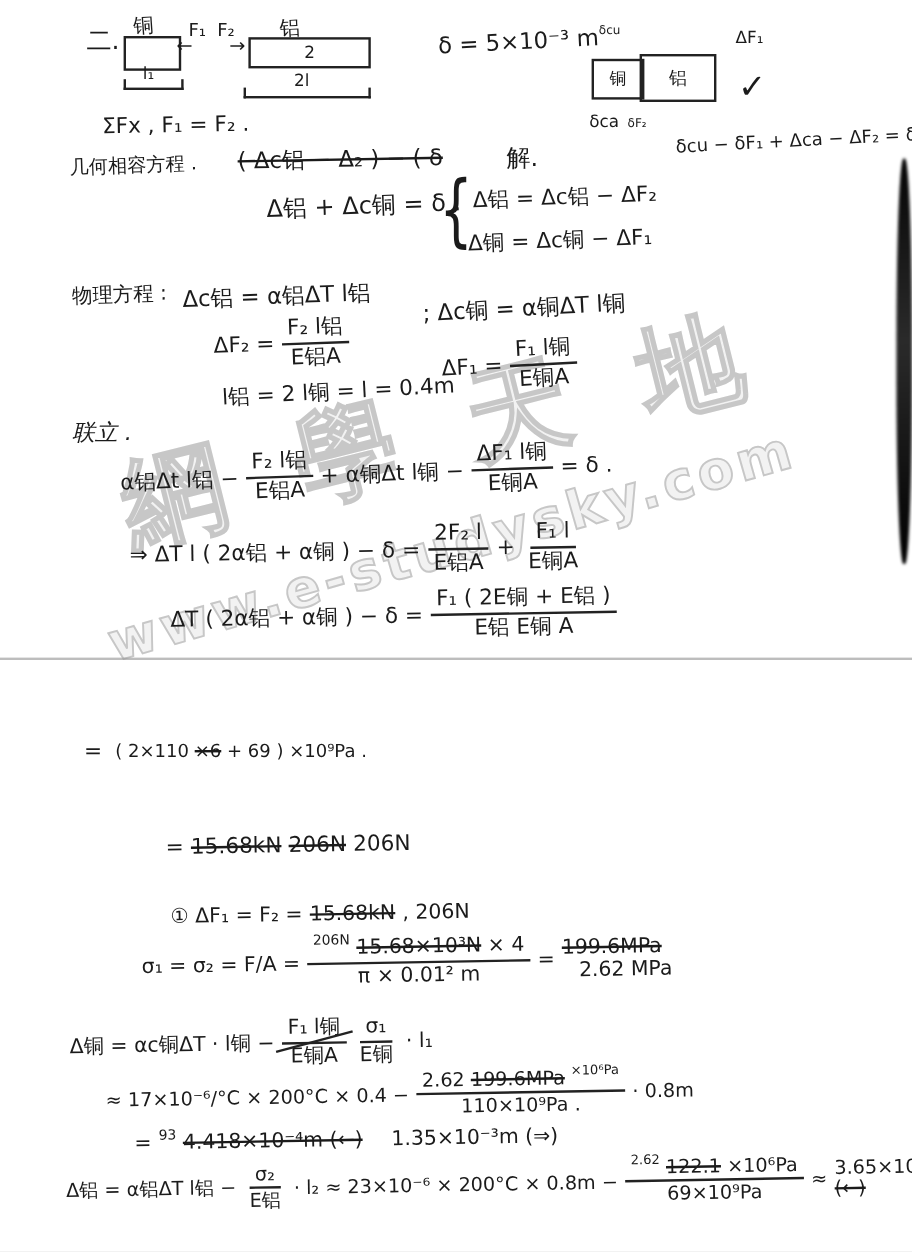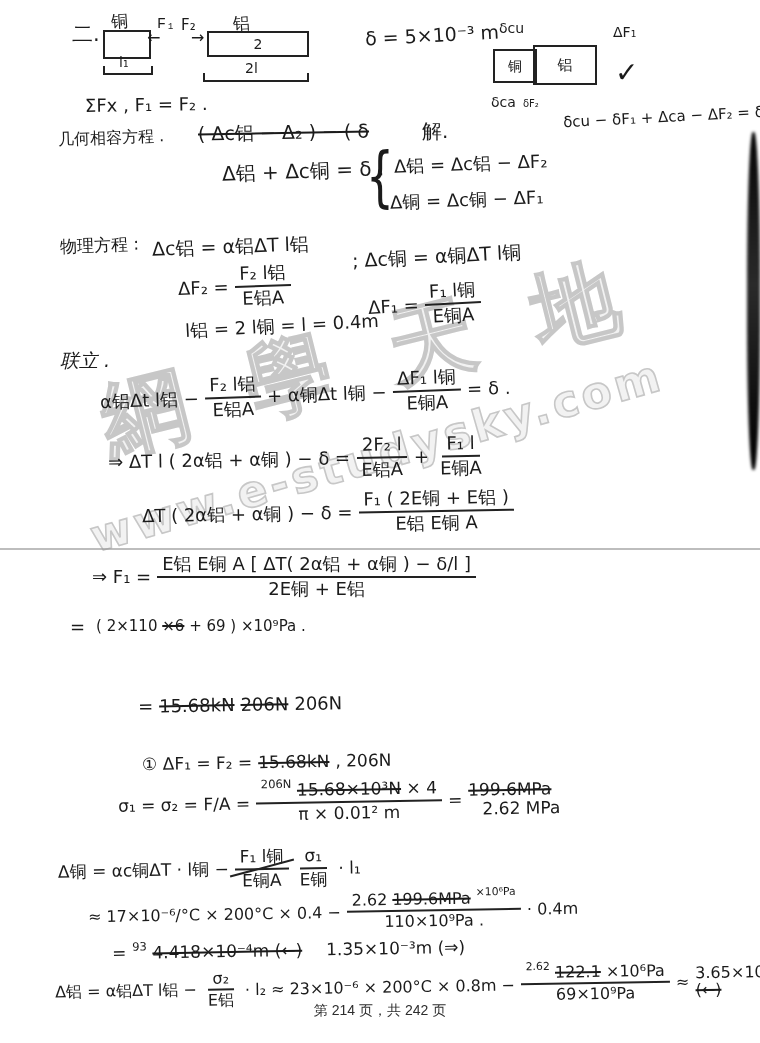--- a/index.html
+++ b/index.html
@@ -31,37 +31,37 @@
   <div class="wm" style="left:80px;top:430px;font-size:44px;letter-spacing:4px;transform:rotate(-16deg);">www.e-studysky.com</div>
 
   <div class="smudge" style="right:0;top:132px;width:13px;height:338px;"></div>
 
   <div class="hand" style="left:72px;top:20px;font-size:21px;">二.</div>
 
   <div class="hand" style="left:95px;top:10px;width:235px;height:80px;">
     <span class="hand" style="left:16px;top:0px;font-size:17px;transform:rotate(-4deg);">铜</span>
     <div class="box" style="left:8px;top:20px;width:44px;height:25px;"></div>
     <span class="hand" style="left:52px;top:18px;font-size:16px;">←</span>
-    <span class="hand" style="left:62px;top:6px;font-size:15px;font-family:Liberation Mono, monospace;">F₁</span>
+    <span class="hand" style="left:62px;top:6px;font-size:15px;">F₁</span>
     <span class="hand" style="left:86px;top:6px;font-size:15px;">F₂</span>
     <span class="hand" style="left:96px;top:18px;font-size:16px;">→</span>
     <span class="hand" style="left:138px;top:2px;font-size:17px;transform:rotate(-3deg);">铝</span>
     <div class="box" style="left:112px;top:21px;width:98px;height:22px;text-align:center;font-size:14px;line-height:22px;">
       <span>2</span>
     </div>
     <span class="hand" style="left:24px;top:44px;font-size:14px;">l₁</span>
     <div class="dim" style="left:8px;top:56px;width:46px;"></div>
     <span class="hand" style="left:150px;top:50px;font-size:14px;">2l</span>
     <div class="dim" style="left:108px;top:63px;width:102px;"></div>
   </div>
 
   <div class="hand" style="left:365px;top:24px;font-size:19px;transform:rotate(-3deg);">δ = 5×10⁻³ m</div>
 
   <div class="hand" style="left:475px;top:16px;width:280px;height:112px;">
-    <span class="hand" style="left:24px;top:4px;font-size:14px;text-align:center;">δcu</span>
+    <span class="hand" style="left:24px;top:4px;font-size:10px;text-align:center;">δcu</span>
     <span class="hand" style="left:138px;top:8px;font-size:14px;">ΔF₁</span>
     <div class="box" style="left:18px;top:33px;width:40px;height:30px;text-align:center;font-size:14px;line-height:30px;">
       <span>铜</span>
     </div>
     <div class="box" style="left:58px;top:29px;width:60px;height:36px;text-align:center;font-size:15px;line-height:36px;">
       <span>铝</span>
     </div>
     <span class="hand" style="left:16px;top:78px;font-size:14px;">δca</span>
     <span class="hand" style="left:48px;top:82px;font-size:10px;">δF₂</span>
     <span class="hand" style="left:140px;top:40px;font-size:28px;">✓</span>
@@ -133,27 +133,20 @@
   <div class="row" style="left:142px;top:490px;font-size:18px;transform:rotate(-1deg);">
     <span>ΔT ( 2α铝 + α铜 ) − δ  =</span>
     <span class="frac">
       <span class="num">F₁ ( 2E铜 + E铝 )</span>
       <span class="den">E铝 E铜 A</span>
     </span>
   </div>
 
   <div class="scanline" style="top:548px;"></div>
 
-  <div class="row" style="left:92px;top:554px;font-size:18px;">
-    <span>⇒ F₁ =</span>
-    <span class="frac">
-      <span class="num">E铝 E铜 A [ ΔT( 2α铝 + α铜 ) − δ/l ]</span>
-      <span class="den">2E铜 + E铝</span>
-    </span>
-  </div>
 
   <div class="row" style="left:70px;top:616px;font-size:13px;">
     <span style="font-size:18px;">=</span>
     <span class="frac">
       <span class="den" style="font-size:15px;text-align:center;">
         <span>( 2×110</span>
         <span class="strike">×6</span>
         <span>+ 69 ) ×10⁹Pa .</span>
       </span>
     </span>
@@ -205,21 +198,21 @@
   <div class="row" style="left:88px;top:892px;font-size:16px;transform:rotate(-1deg);">
     <span>≈ 17×10⁻⁶/°C × 200°C × 0.4 −</span>
     <span class="frac">
       <span class="num">
         <span>2.62</span>
         <span class="strike">199.6MPa</span>
         <span class="sup">×10⁶Pa</span>
       </span>
       <span class="den">110×10⁹Pa .</span>
     </span>
-    <span>· 0.4m</span>
+    <span>· 0.8m</span>
   </div>
 
   <div class="row" style="left:112px;top:940px;font-size:17px;transform:rotate(-1deg);">
     <span>=</span>
     <span>
       <span class="sup">93</span>
       <span class="strike">4.418×10⁻⁴m (←)</span>
     </span>
     <span style="margin-left:18px;">1.35×10⁻³m  (⇒)</span>
   </div>
@@ -239,15 +232,14 @@
       </span>
       <span class="den">69×10⁹Pa</span>
     </span>
     <span>≈</span>
     <span class="stack">
       <span>3.65×10⁻³m</span>
       <span class="strike">(←)</span>
     </span>
   </div>
 
-  <div class="footer" style="top:1002px;font-size:14px;">第 214 页，共 242 页</div>
 
 </div>
 
 </body></html>

